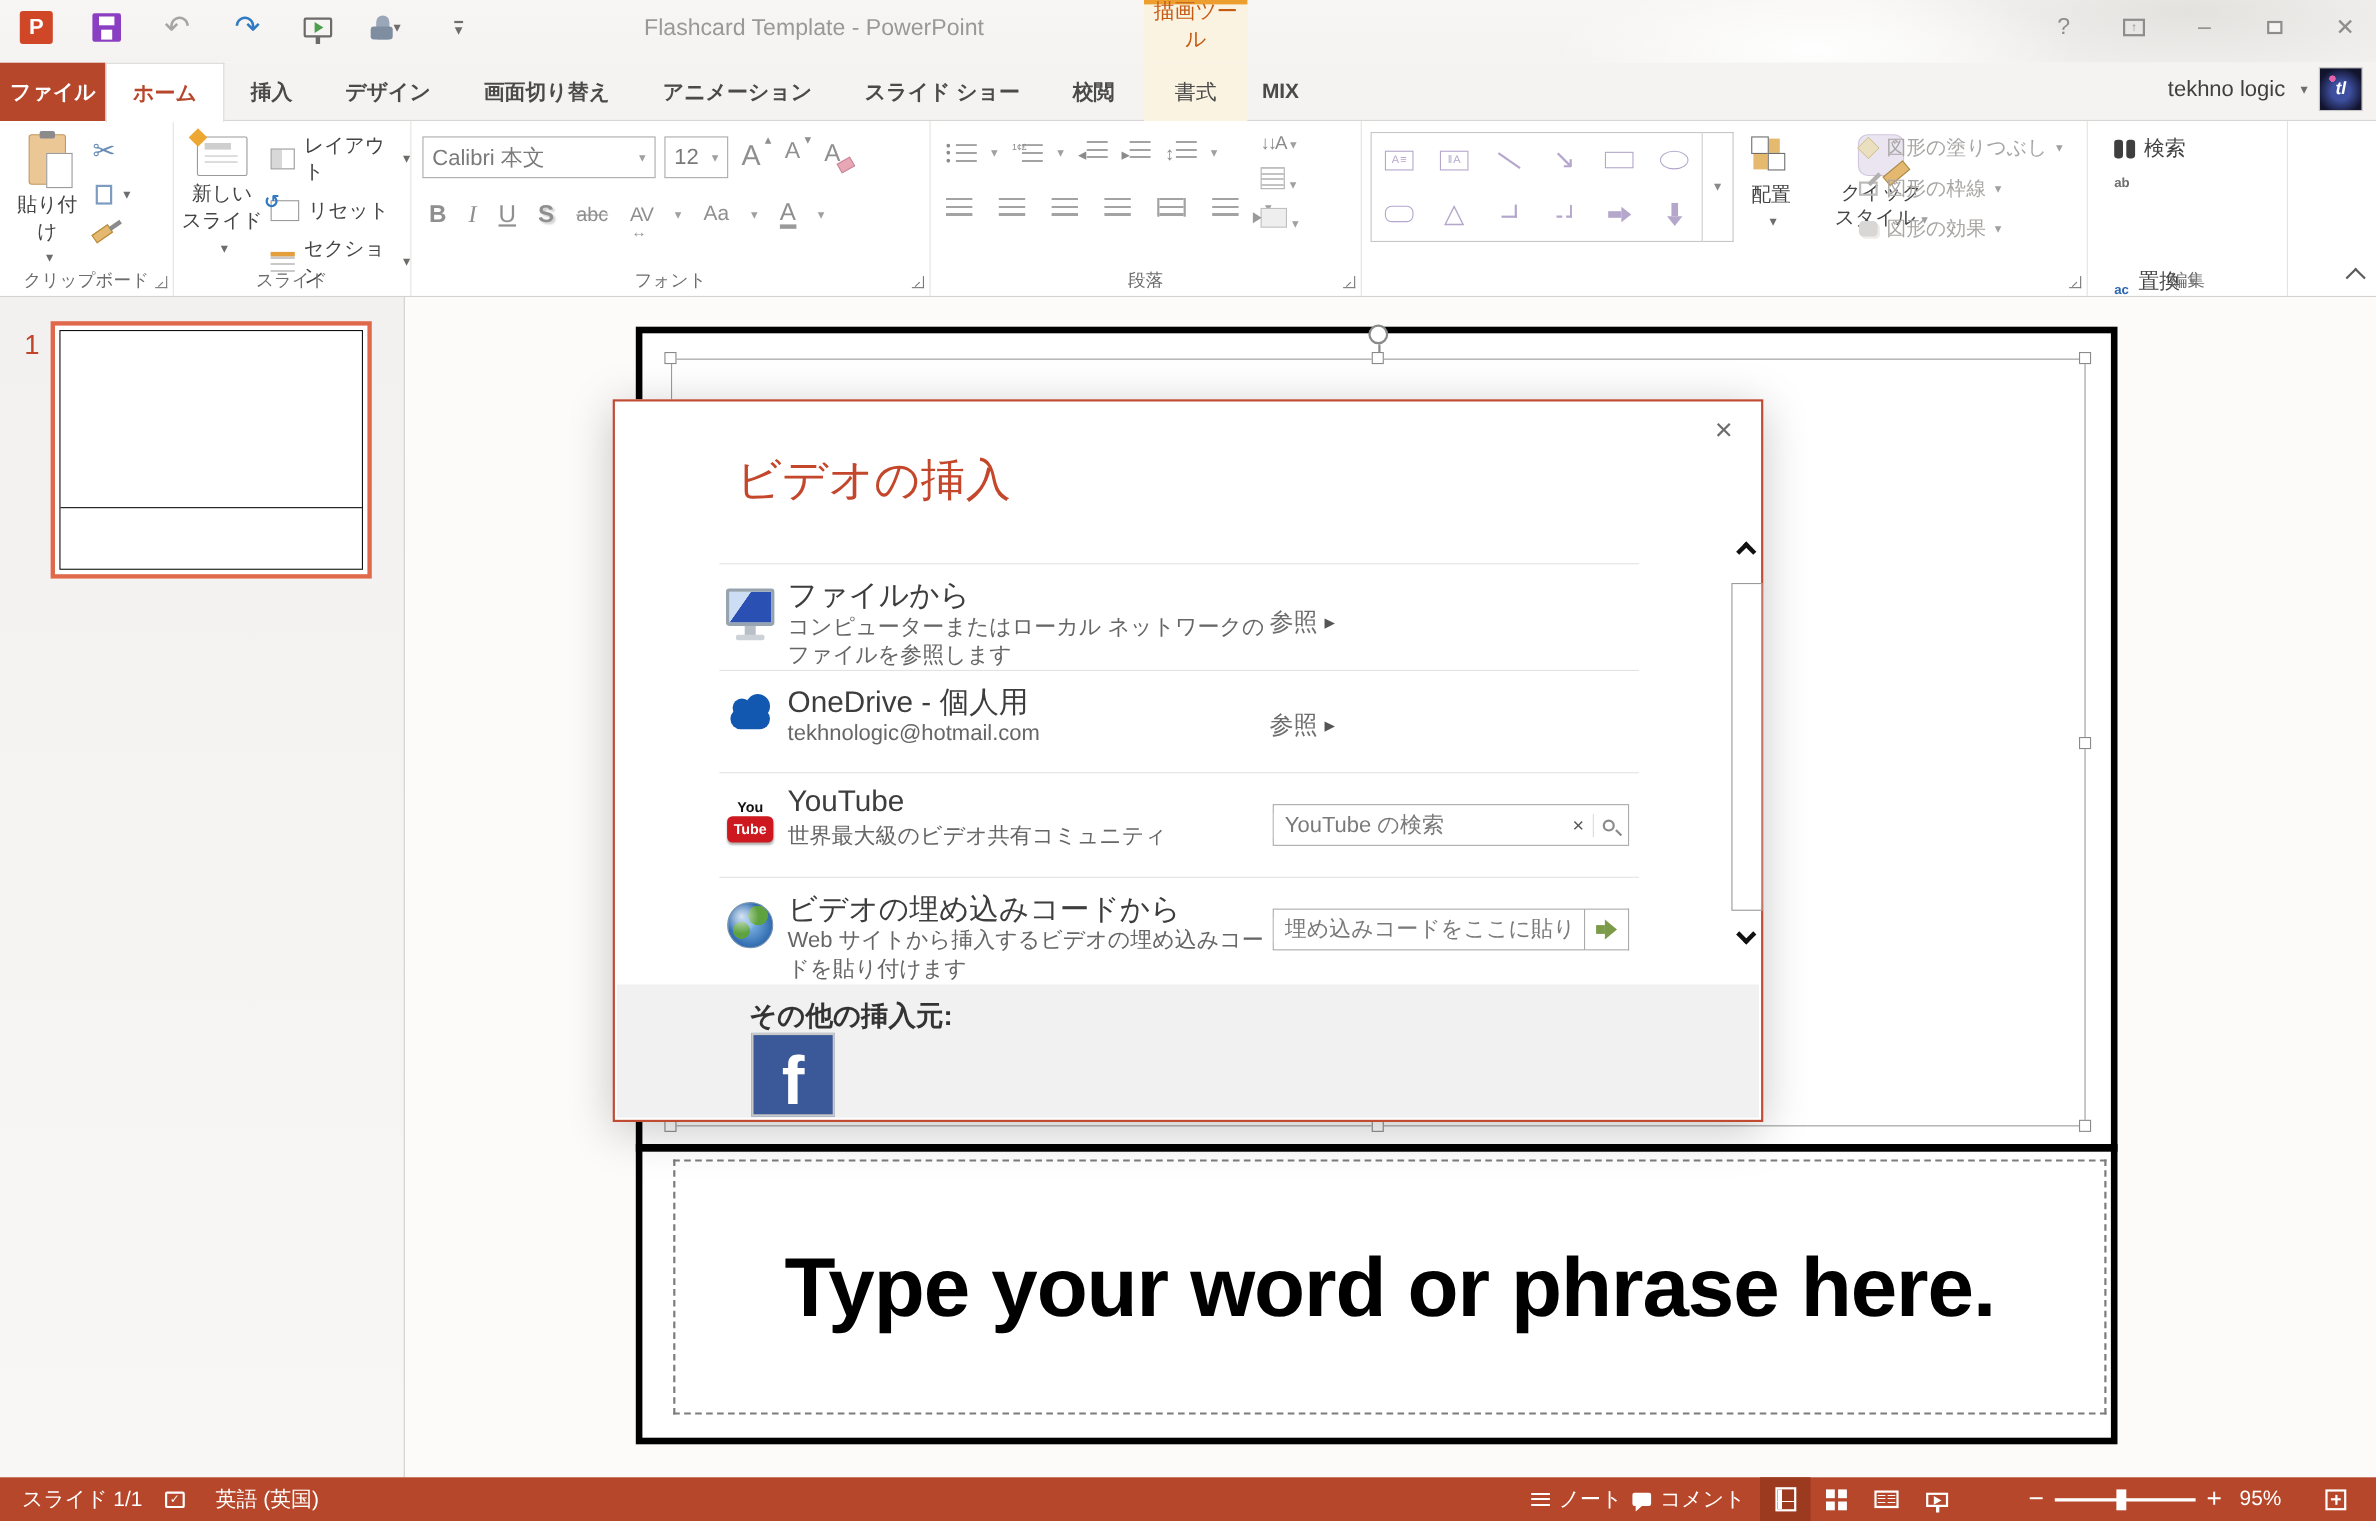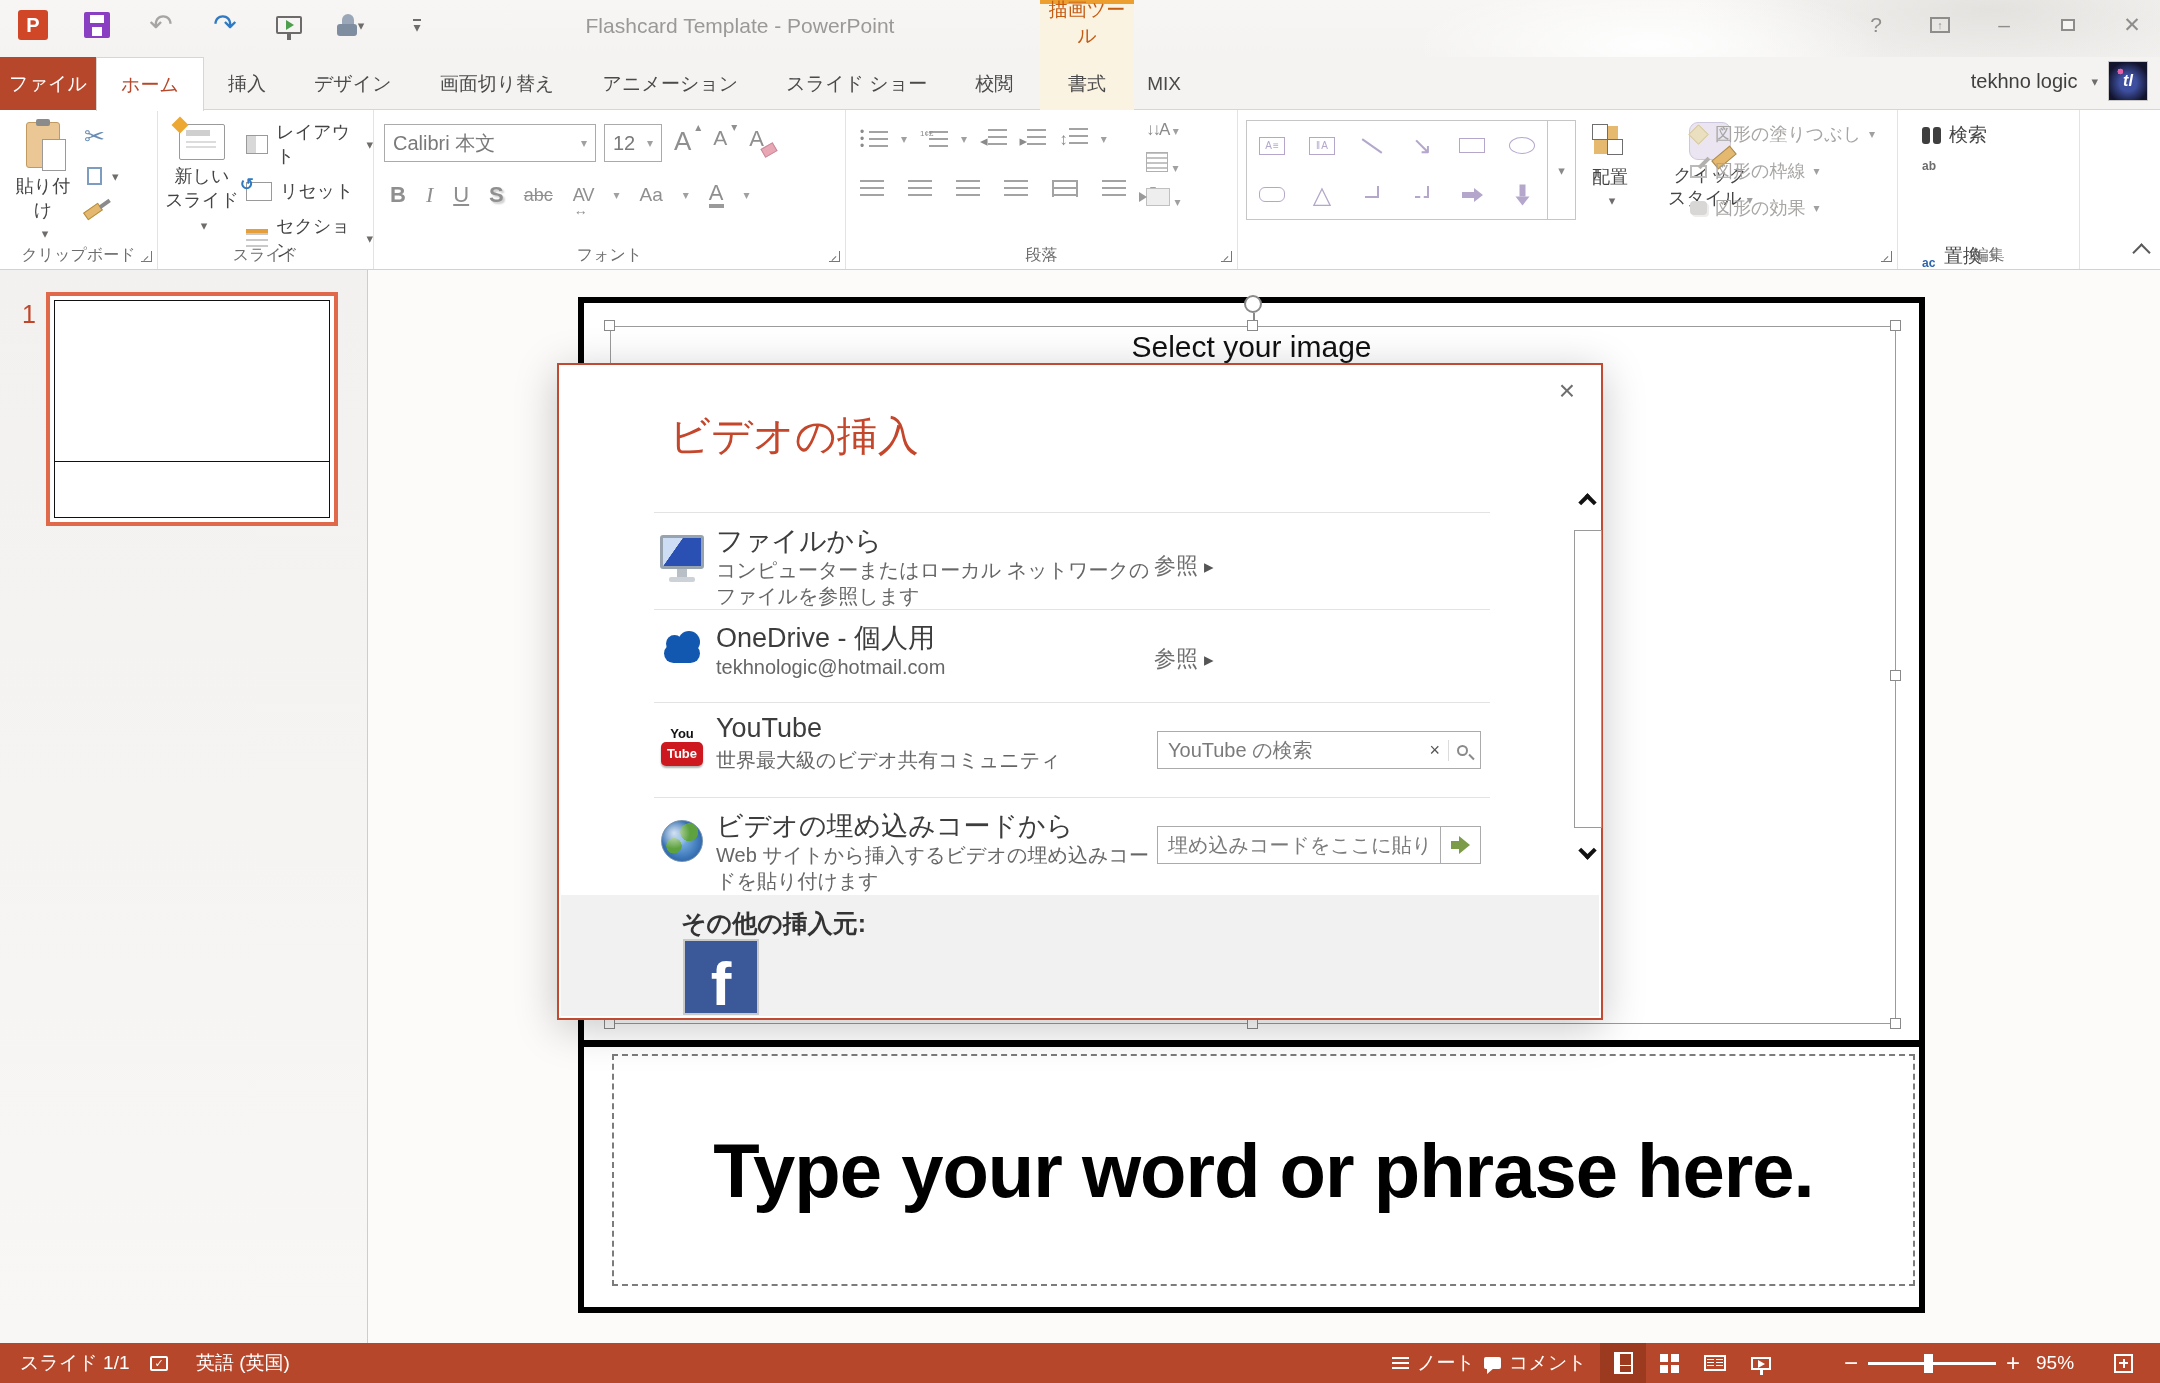--- a/index.html
+++ b/index.html
@@ -38,21 +38,21 @@
     background:#FBF3E1; border-top:4px solid #EC9F2F; text-align:center;
   }
   .ctx-group span{ position:absolute; bottom:8px; left:0; width:100%; font-size:19px; color:#C55A11;}
   .win-controls{ position:absolute; right:6px; top:10px; display:flex; gap:20px; align-items:center;}
   .wbtn{ width:44px; height:30px; display:flex; align-items:center; justify-content:center; color:#8f8d8b; font-size:21px;}
   .i-ribopt{ width:20px; height:16px; border:2px solid #8f8d8b; position:relative; font-size:11px; text-align:center; line-height:12px; color:#8f8d8b;}
   .i-restore{ width:14px; height:12px; border:2px solid #8f8d8b; position:relative; background:#f6f5f3;}
   .i-restore::before{ content:""; position:absolute; left:3px; top:-6px; width:13px; height:11px; border:2px solid #8f8d8b; z-index:-1;}
   
   .tabrow{ position:absolute; left:0; top:57px; width:2160px; height:53px; background:#f4f3f1; border-bottom:1px solid #d8d6d3; display:flex;}
-  .tab{ display:flex; align-items:center; padding:0 24px; font-size:19px; color:#4a4a4a; height:53px;}
+  .tab{ display:flex; align-items:center; padding:0 24px; font-size:19px; color:#4a4a4a; height:53px;font-weight:bold;}
   .tab-file{ background:#B7472A; color:#fff; width:96px; justify-content:center; padding:0;}
   .tab-active{ background:#fff; color:#B7472A; border:1px solid #d8d6d3; border-bottom:none; height:54px; position:relative; z-index:2;}
   .tab-ctx{ position:absolute; left:1040px; top:0; width:94px; height:53px; background:#FBF3E1; display:flex; align-items:center; justify-content:center; font-size:19px; color:#4a4a4a;}
   .userbox{ position:absolute; right:12px; top:4px; display:flex; align-items:center; gap:10px;}
   .username{ font-size:20px; color:#3f3f3f;}
   .avatar{ width:40px; height:40px; background:radial-gradient(circle at 30% 25%, #e361a8 0 7%, transparent 8%), radial-gradient(circle at 50% 55%, #3d4f9e 0 30%, #12142e 75%); display:flex; align-items:center; justify-content:center; color:#fff; font-weight:bold; font-size:16px; font-style:italic; border:1px solid #c9c7c5;}
   
   .ribbon{ position:absolute; left:0; top:110px; width:2160px; height:160px; background:#fff; border-bottom:1px solid #d4d2cf; display:flex;}
   .rgroup{ position:relative; height:159px; border-right:1px solid #e5e3e0;}
   .rlabel{ position:absolute; bottom:3px; left:0; width:100%; text-align:center; font-size:16px; color:#6d6d6d;}
@@ -554,21 +554,20 @@
   <div class="sel-frame"></div>
   <div class="rotate"></div>
   <div class="handle" style="left:604px;top:320px;"></div>
   <div class="handle" style="left:1247px;top:320px;"></div>
   <div class="handle" style="left:1890px;top:320px;"></div>
   <div class="handle" style="left:604px;top:670px;"></div>
   <div class="handle" style="left:1890px;top:670px;"></div>
   <div class="handle" style="left:604px;top:1018px;"></div>
   <div class="handle" style="left:1247px;top:1018px;"></div>
   <div class="handle" style="left:1890px;top:1018px;"></div>
-  <div class="img-ph-label">Select your image</div>
   <div class="text-ph">
     <span>Type your word or phrase here.</span>
   </div>
 
   <div class="dialog">
     <div class="dlg-close">×</div>
     <h1 class="dlg-title">ビデオの挿入</h1>
 
     <div class="dlg-rows">
       <div class="drow r1">

